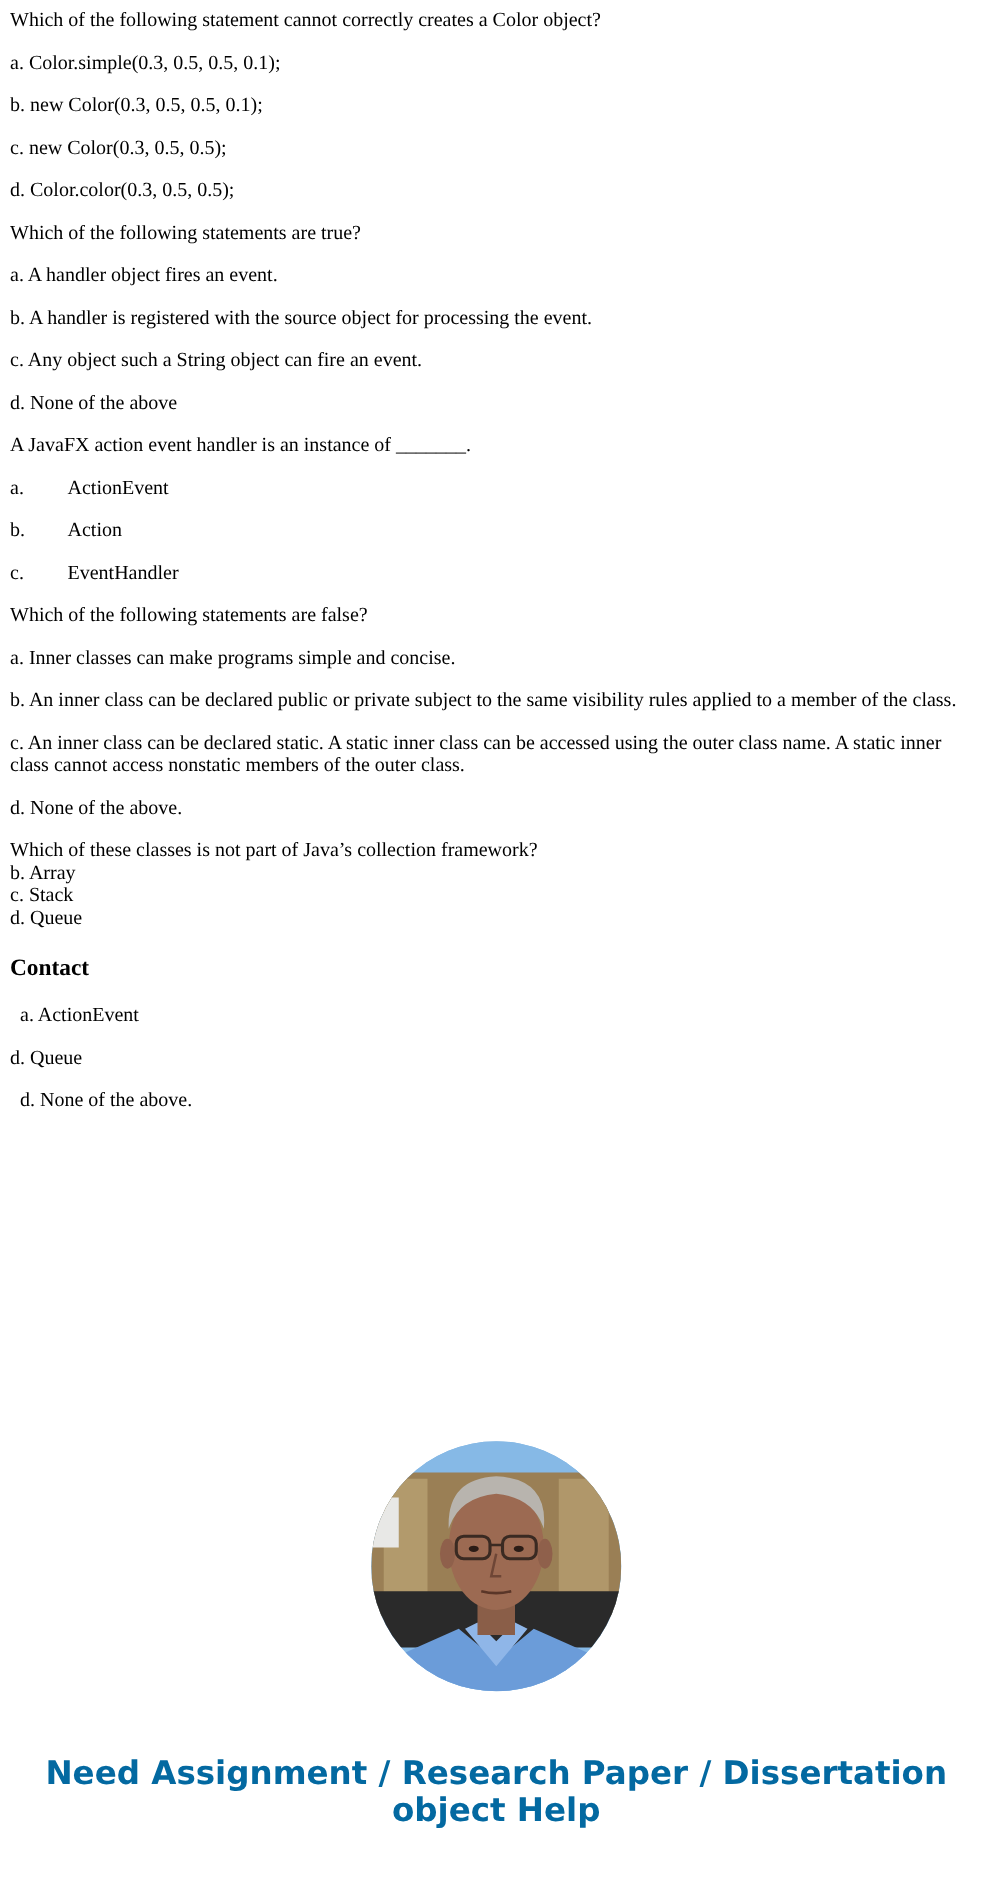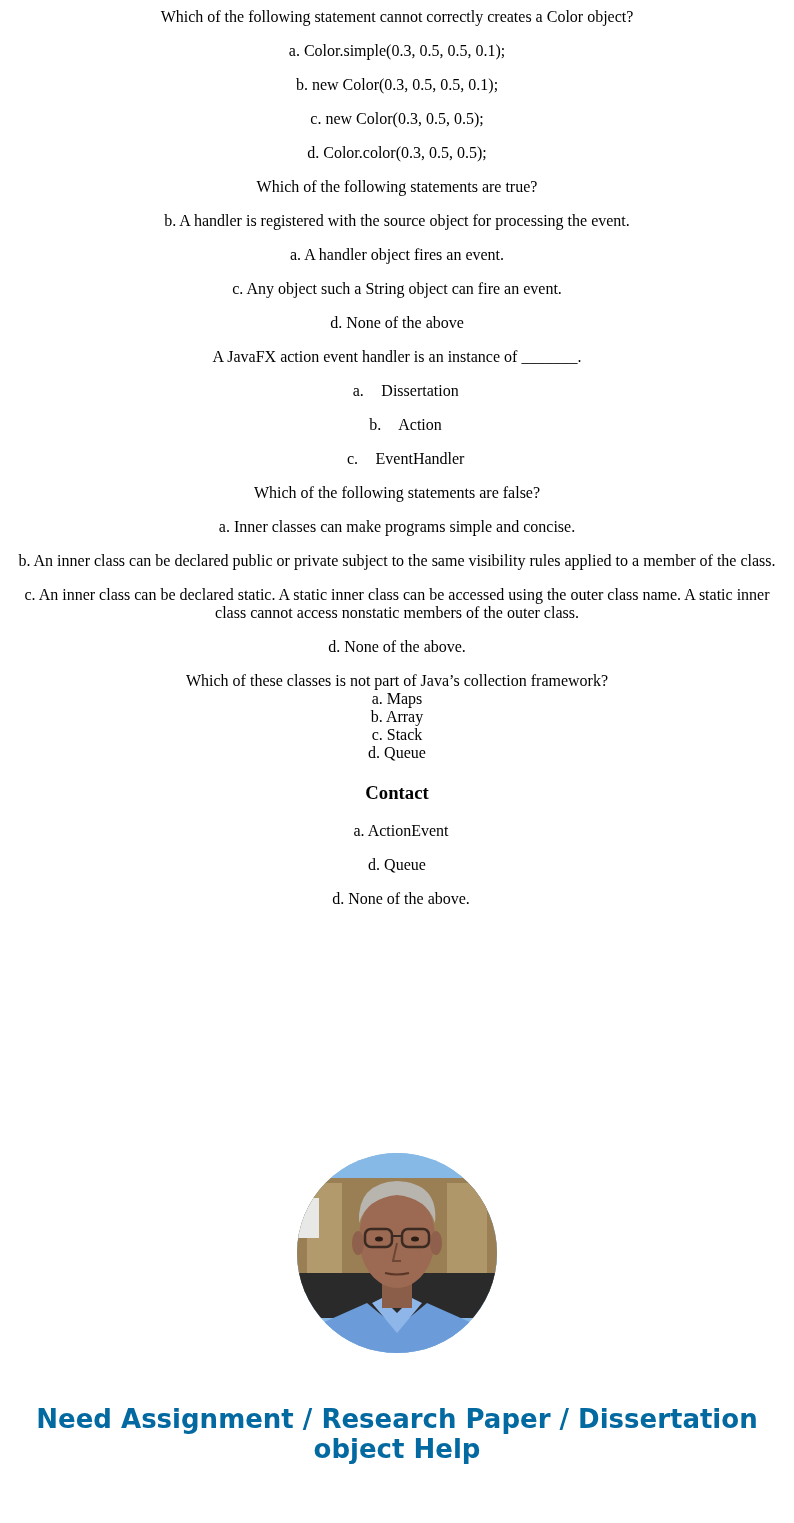--- a/index.html
+++ b/index.html
@@ -6,21 +6,21 @@
     body {
       width: 794px;
       height: 1523px;
       position: relative;
       font-family: "Liberation Serif", serif;
       font-size: 16px;
       line-height: 18px;
       color: #000000;
       overflow: hidden;
     }
-    .content { position: absolute; left: 8px; top: 8px; width: 778px; text-align: center; }
+    .content { position: absolute; left: 8px; top: 8px; width: 778px; }
     p { margin: 0 0 16px 0; }
     .lines { margin: 4px 0 16px 0; }
     .lines div { height: 18px; }
     .opt-tab .lbl { display: inline-block; width: 46px; }
     .opt-tab .lbl-d { display: inline-block; width: 48px; }
     h3.solution {
       font-size: 18.7px;
       font-weight: bold;
       margin: 20px 0 18px 0;
       line-height: 22px;
@@ -53,50 +53,49 @@
   <section>
     <p>Which of the following statement cannot correctly creates a Color object?</p>
     <p>a. Color.simple(0.3, 0.5, 0.5, 0.1);</p>
     <p>b. new Color(0.3, 0.5, 0.5, 0.1);</p>
     <p>c. new Color(0.3, 0.5, 0.5);</p>
     <p>d. Color.color(0.3, 0.5, 0.5);</p>
   </section>
 
   <section>
     <p>Which of the following statements are true?</p>
+    <p>a. A handler object fires an event.</p>
     <p>b. A handler is registered with the source object for processing the event.</p>
-    <p>a. A handler object fires an event.</p>
     <p>c. Any object such a String object can fire an event.</p>
     <p>d. None of the above</p>
   </section>
 
   <section>
     <p>A JavaFX action event handler is an instance of _______.</p>
     <p class="opt-tab">
-      <span class="lbl">a.</span><span>Dissertation</span>
+      <span class="lbl">a.</span><span>ActionEvent</span>
     </p>
     <p class="opt-tab">
       <span class="lbl">b.</span><span>Action</span>
     </p>
     <p class="opt-tab">
       <span class="lbl">c.</span><span>EventHandler</span>
     </p>
   </section>
 
   <section>
     <p>Which of the following statements are false?</p>
     <p>a. Inner classes can make programs simple and concise.</p>
     <p>b. An inner class can be declared public or private subject to the same visibility rules applied to a member of the class.</p>
     <p>c. An inner class can be declared static. A static inner class can be accessed using the outer class name. A static inner class cannot access nonstatic members of the outer class.</p>
     <p>d. None of the above.</p>
   </section>
 
   <section class="lines">
     <div>Which of these classes is not part of Java’s collection framework?</div>
-    <div>a. Maps</div>
     <div>b. Array</div>
     <div>c. Stack</div>
     <div>d. Queue</div>
   </section>
 
   <section>
     <h3 class="solution">Contact</h3>
     <p class="indent">a. ActionEvent</p>
     <p>d. Queue</p>
     <p class="indent">d. None of the above.</p>

